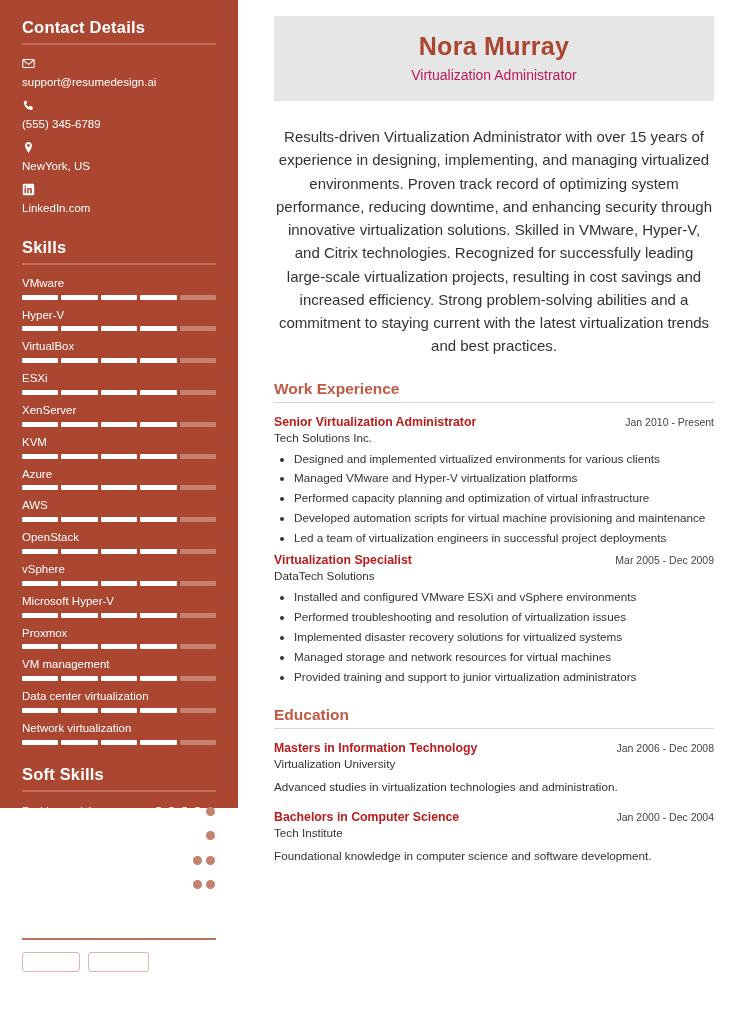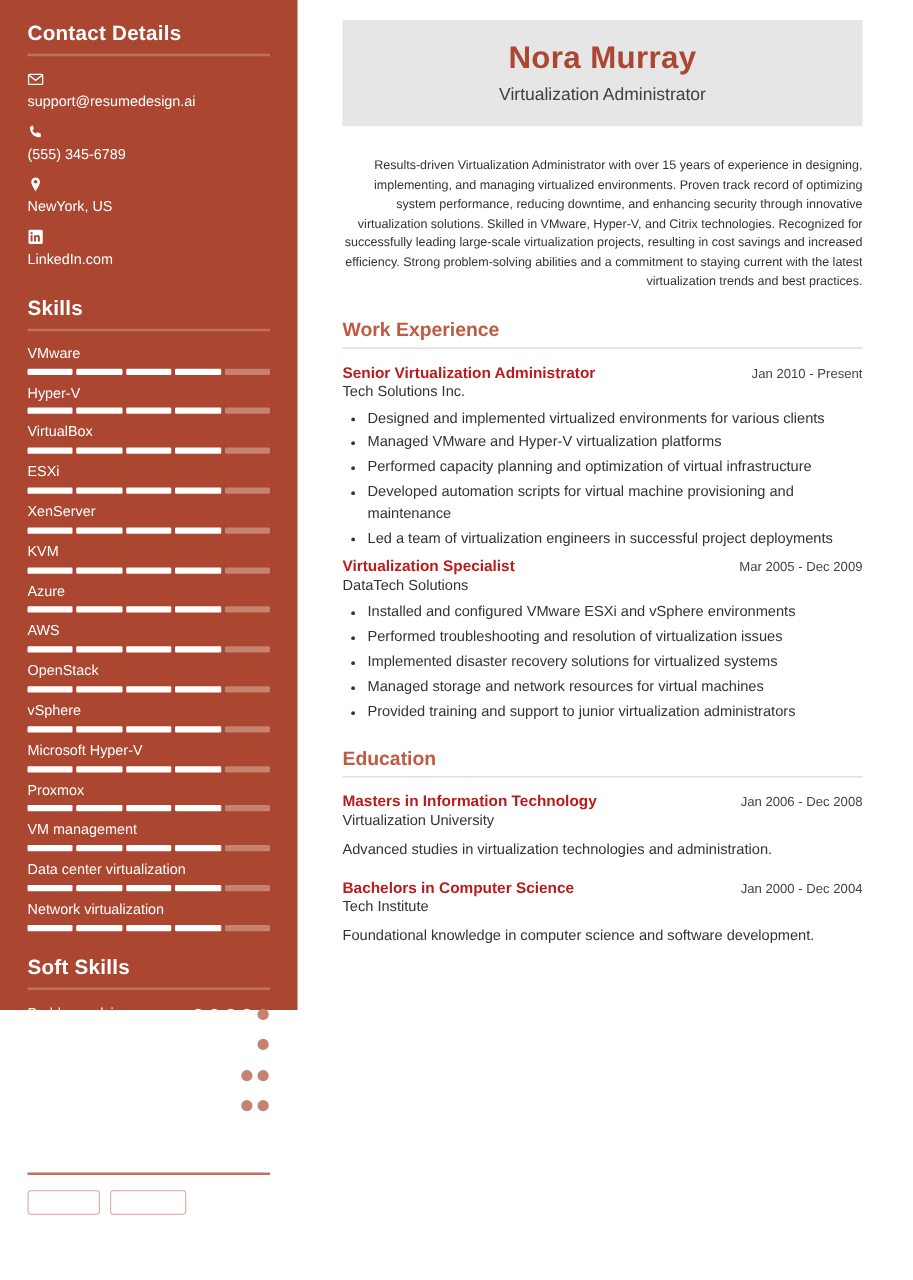--- a/index.html
+++ b/index.html
@@ -125,46 +125,46 @@
     border: 1px solid #e0b5a9;
     border-radius: 3px;
     padding: 3px 9px;
     font-size: 11.5px;
     color: #ffffff;
   }
 
   
   .main {
     flex: 1 1 auto;
-    padding: 16px 40px 0 36px;
+    padding: 16px 16px 0 36px;
     box-sizing: border-box;
   }
   .name-block {
     background: #e6e6e6;
     text-align: center;
     padding: 16px 10px 18px 10px;
     margin-bottom: 24px;
   }
   .name {
     color: #ab4631;
     font-size: 25px;
     font-weight: bold;
     margin: 0 0 6px 0;
     letter-spacing: .3px;
   }
   .job-title {
     font-size: 14px;
-    color: #404040;
+    color: #be185d;
   }
   .summary {
-    font-size: 10px;
+    font-size: 15px;
     line-height: 1.55;
     color: #333333;
     margin-bottom: 22px;
-    text-align: right;
+    text-align: center;
   }
   .main h3 {
     color: #c05a43;
     font-size: 15.5px;
     font-weight: bold;
     margin: 0 0 4px 0;
   }
   .main .rule {
     height: 1px;
     background: #d8d8d8;

